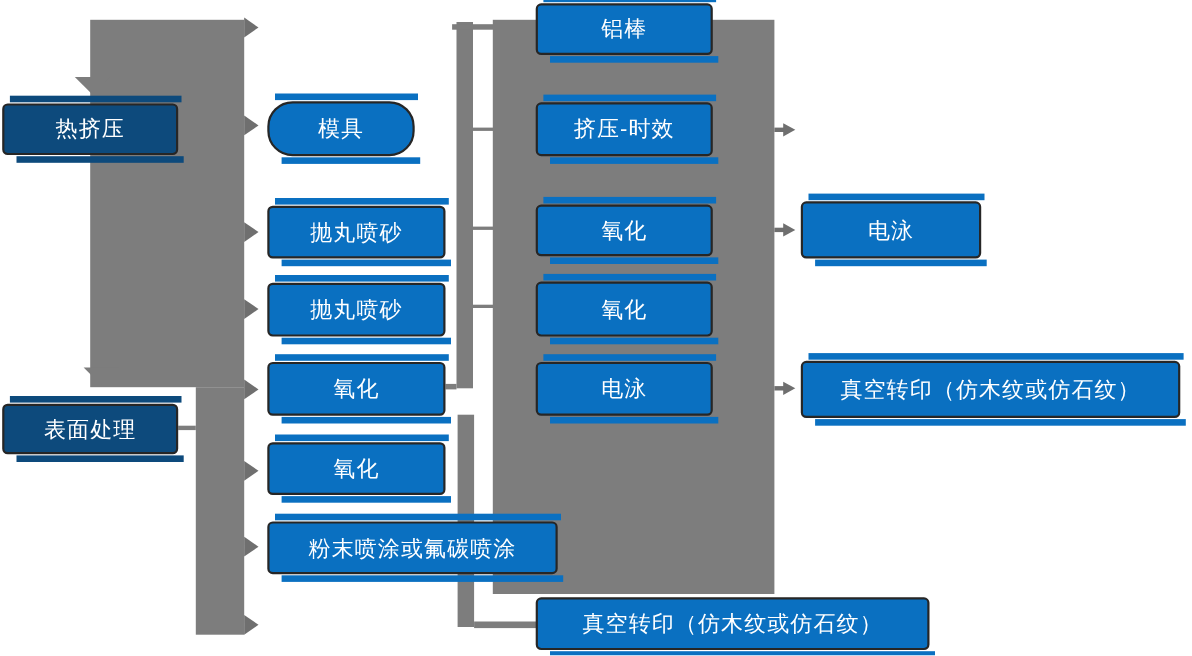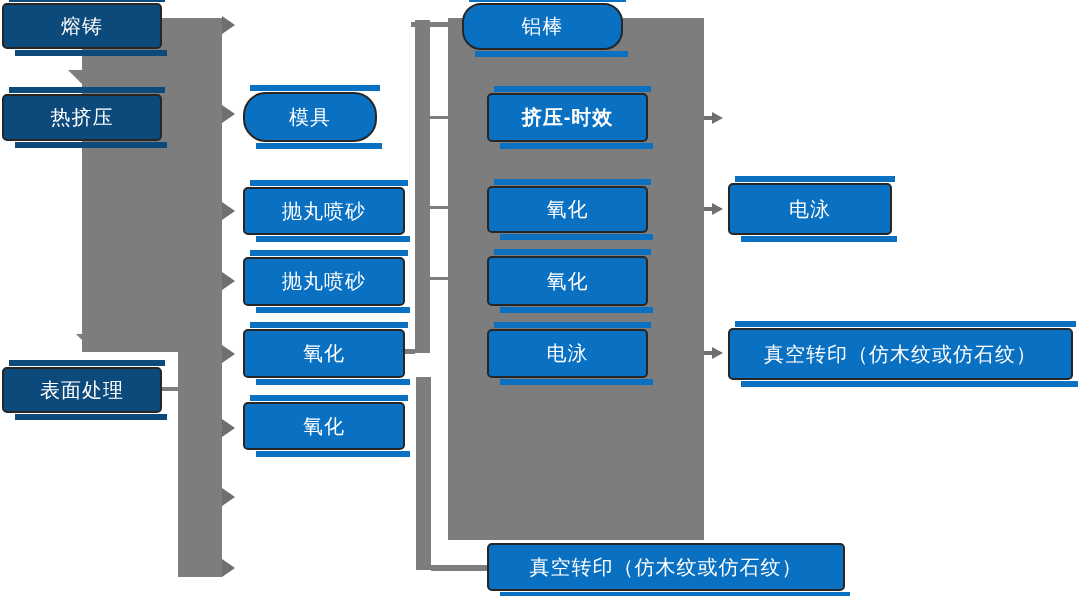--- a/index.html
+++ b/index.html
@@ -95,32 +95,32 @@
   <div class="arr-r" style="left:222px;top:488px;"></div>
   <div class="arr-r" style="left:222px;top:559px;"></div>
 
   <div class="arr-sm-stub" style="left:704px;top:116px;"></div>
   <div class="arr-r-sm" style="left:712px;top:112px;"></div>
   <div class="arr-sm-stub" style="left:704px;top:207px;"></div>
   <div class="arr-r-sm" style="left:712px;top:203px;"></div>
   <div class="arr-sm-stub" style="left:704px;top:351px;"></div>
   <div class="arr-r-sm" style="left:712px;top:347px;"></div>
 
-  <div class="box dark" style="left:2px;top:3px;width:160px;height:46px;">熔铸</div>
   <div class="box dark" style="left:2px;top:94px;width:160px;height:47px;">热挤压</div>
   <div class="box dark" style="left:2px;top:367px;width:160px;height:46px;">表面处理</div>
 
   <div class="box" style="left:243px;top:92px;width:134px;height:50px;border-radius:23px;">模具</div>
   <div class="box" style="left:243px;top:187px;width:162px;height:48px;">抛丸喷砂</div>
   <div class="box" style="left:243px;top:257px;width:162px;height:49px;">抛丸喷砂</div>
   <div class="box" style="left:243px;top:329px;width:162px;height:49px;">氧化</div>
   <div class="box" style="left:243px;top:402px;width:162px;height:48px;">氧化</div>
+  <div class="box" style="left:243px;top:474px;width:264px;height:48px;">粉末喷涂或氟碳喷涂</div>
 
-  <div class="box" style="left:462px;top:3px;width:161px;height:47px;border-radius:19px;">铝棒</div>
-  <div class="box" style="left:487px;top:93px;width:161px;height:49px;font-weight:bold;">挤压-时效</div>
+  <div class="box" style="left:487px;top:3px;width:161px;height:47px;">铝棒</div>
+  <div class="box" style="left:487px;top:93px;width:161px;height:49px;">挤压-时效</div>
   <div class="box" style="left:487px;top:186px;width:161px;height:47px;">氧化</div>
   <div class="box" style="left:487px;top:256px;width:161px;height:50px;">氧化</div>
   <div class="box" style="left:487px;top:329px;width:161px;height:49px;">电泳</div>
   <div class="box no-top-accent" style="left:487px;top:543px;width:358px;height:48px;">真空转印（仿木纹或仿石纹）</div>
 
   <div class="box" style="left:728px;top:183px;width:164px;height:52px;">电泳</div>
   <div class="box" style="left:728px;top:328px;width:345px;height:52px;">真空转印（仿木纹或仿石纹）</div>
 
 </div>
 

